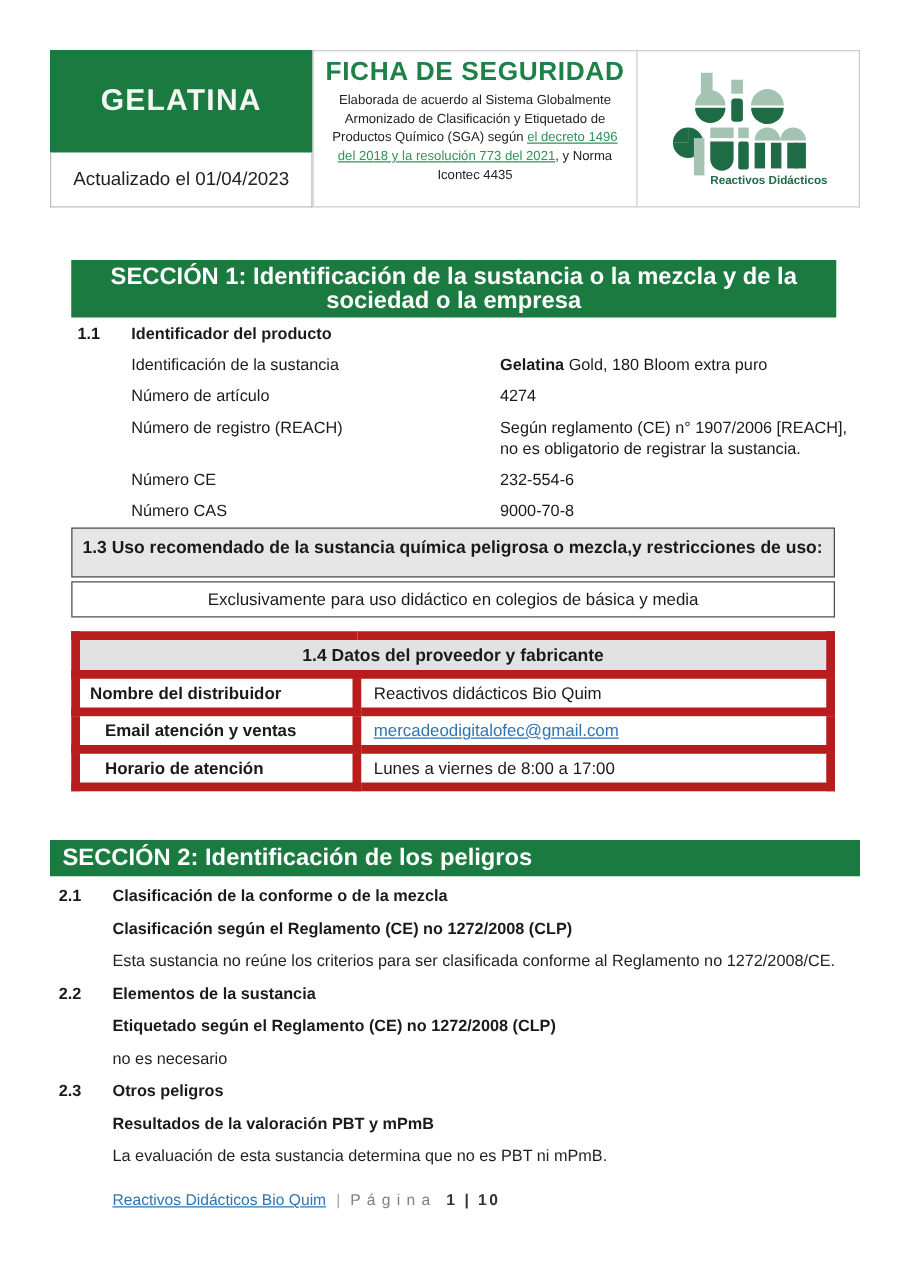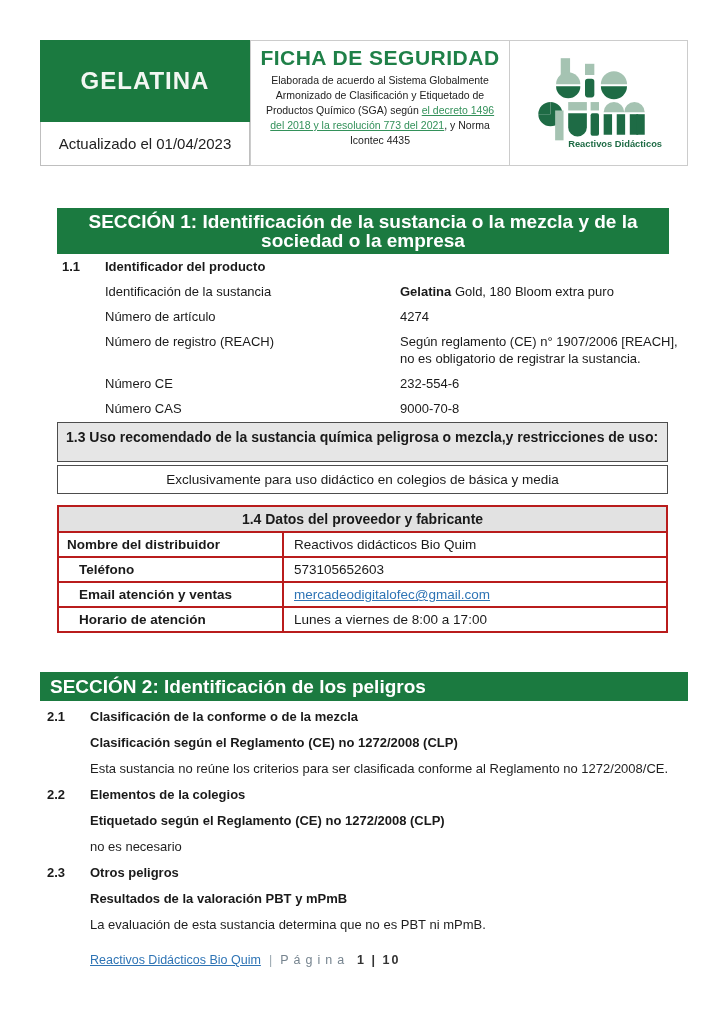--- a/index.html
+++ b/index.html
@@ -52,21 +52,21 @@
     border:1px solid #4d4d4d; background:#e6e6e6; font-weight:bold; font-size:14px;
     padding:6px 8px 16px;
   }
   .usebox-body {
     border:1px solid #4d4d4d; border-top:1px solid #4d4d4d; margin-top:3px; background:#fff;
     text-align:center; font-size:13.5px; padding:6px 8px;
   }
 
   
   .supplier { position:absolute; top:505px; left:57px; width:611px; border-collapse:collapse; font-size:13.5px; }
-  .supplier th, .supplier td { border:2px solid #b91c1c; }
+  .supplier th, .supplier td { border:7px solid #b91c1c; }
   .supplier th.caption { background:#e2e2e2; text-align:center; font-size:14px; font-weight:bold; padding:4px; }
   .supplier td.lbl { width:225px; font-weight:bold; padding:4px 4px 4px 8px; }
   .supplier td.lbl.indent { padding-left:20px; }
   .supplier td.val { padding:4px 4px 4px 10px; }
   .supplier a { color:#2e74b5; text-decoration:underline; }
 
   
   .s2 { position:absolute; top:708px; left:47px; width:625px; font-size:13px; line-height:17px; }
   .s2-row { display:grid; grid-template-columns:43px 1fr; margin-bottom:9px; }
   .s2-num { font-weight:bold; }
@@ -187,24 +187,20 @@
       <tr>
         <th class="caption" colspan="2">1.4 Datos del proveedor y fabricante</th>
       </tr>
     </thead>
     <tbody>
       <tr>
         <td class="lbl">Nombre del distribuidor</td>
         <td class="val">Reactivos didácticos Bio Quim</td>
       </tr>
       <tr>
-        <td class="lbl indent">Teléfono</td>
-        <td class="val">573105652603</td>
-      </tr>
-      <tr>
         <td class="lbl indent">Email atención y ventas</td>
         <td class="val"><a href="#">mercadeodigitalofec@gmail.com</a></td>
       </tr>
       <tr>
         <td class="lbl indent">Horario de atención</td>
         <td class="val">Lunes a viernes de 8:00 a 17:00</td>
       </tr>
     </tbody>
   </table>
 
@@ -221,21 +217,21 @@
       <div></div>
       <div class="s2-sub">Clasificación según el Reglamento (CE) no 1272/2008 (CLP)</div>
     </div>
     <div class="s2-row">
       <div></div>
       <div class="s2-body">Esta sustancia no reúne los criterios para ser clasificada conforme al Reglamento no 1272/2008/CE.</div>
     </div>
 
     <div class="s2-row">
       <div class="s2-num">2.2</div>
-      <div class="s2-head">Elementos de la colegios</div>
+      <div class="s2-head">Elementos de la sustancia</div>
     </div>
     <div class="s2-row">
       <div></div>
       <div class="s2-sub">Etiquetado según el Reglamento (CE) no 1272/2008 (CLP)</div>
     </div>
     <div class="s2-row">
       <div></div>
       <div class="s2-body">no es necesario</div>
     </div>
 

